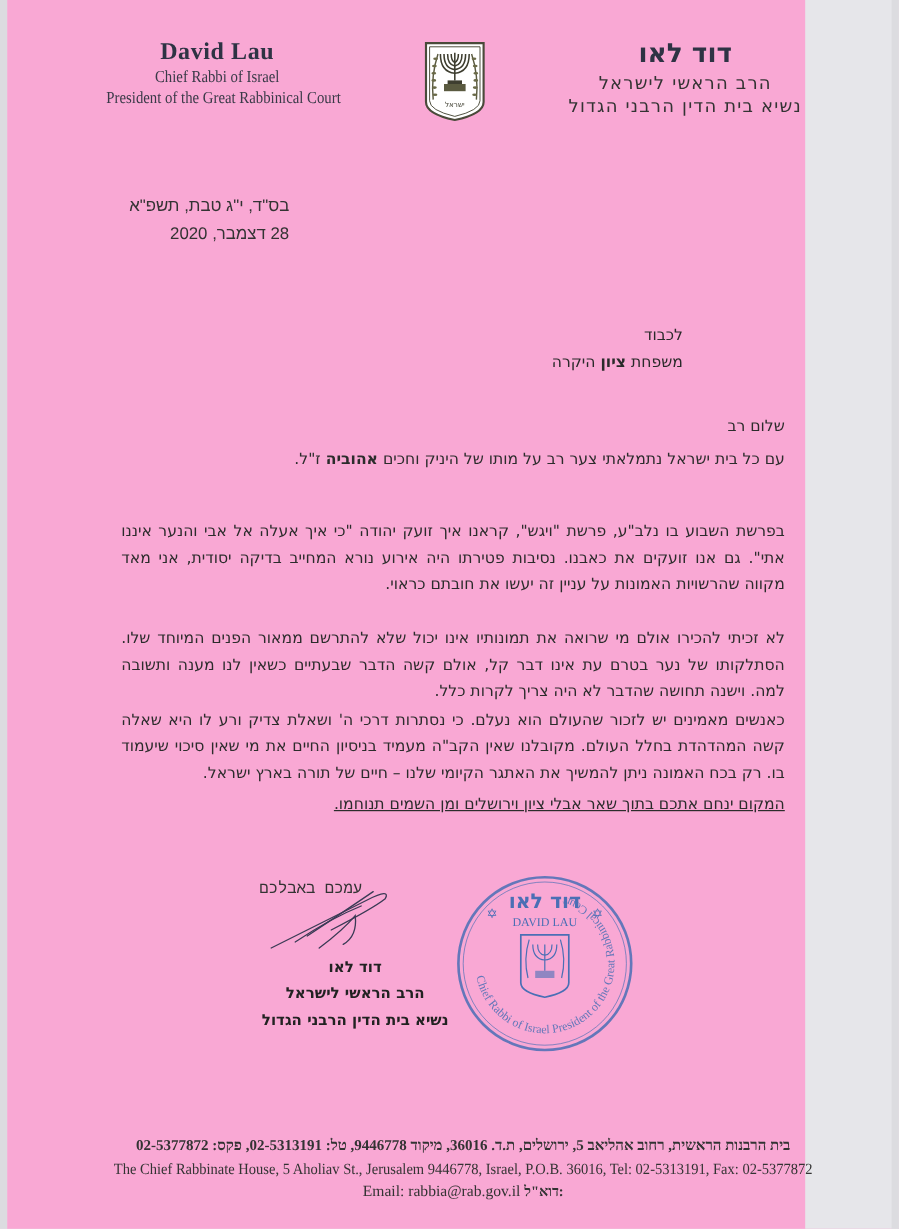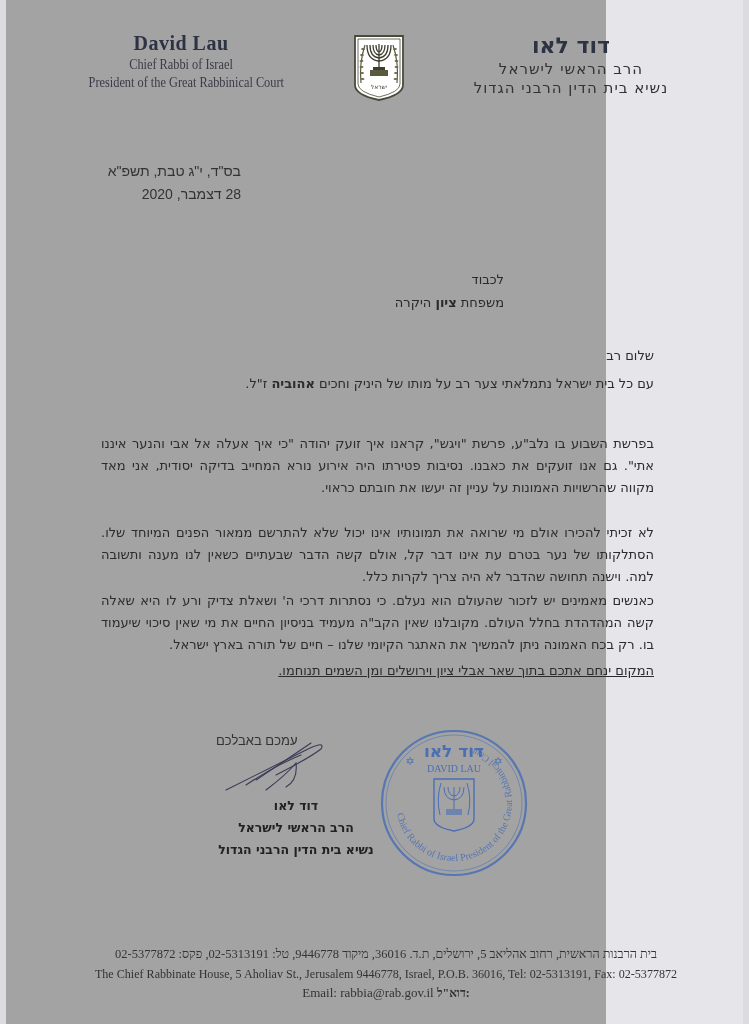--- a/index.html
+++ b/index.html
@@ -3,48 +3,48 @@
   <meta charset="utf-8">
   <style>
     html, body { margin: 0; padding: 0; }
     body {
       width: 749px; height: 1024px; overflow: hidden;
       background: #e6e6ea;
       font-family: "Liberation Serif", serif;
       color: #2a2a2a;
     }
     .page {
-      position: absolute; left: 6px; top: 0; width: 600px; height: 1024px;
-      background: #a3a3a3;
+      position: absolute; left: 6px; top: 0; width: 665px; height: 1024px;
+      background: #f9a8d4;
     }
     .edge-right { position:absolute; right:0; top:0; width:6px; height:1024px; background:#dcdce0; }
     .edge-left { position:absolute; left:0; top:0; width:6px; height:1024px; background:#dcdce0; }
     .abs { position: absolute; }
     .en-head { left: 70px; top: 30px; width: 210px; text-align: center; color:#3a3a48; }
     .en-head .name { font-weight: bold; font-size: 20px; letter-spacing: 0.5px; color:#2e3344; line-height: 26px;}
     .en-head .line { font-size: 14px; line-height: 18px; transform: scaleX(0.88); transform-origin:center; white-space:nowrap;}
     .he-head { left: 460px; top: 32px; width: 210px; text-align: center; direction: rtl; color:#333; }
     .he-head .name { font-weight: bold; font-size: 22px; font-family: "DejaVu Sans", sans-serif; line-height: 28px; color:#2e3344;}
     .he-head .line { font-size: 15px; line-height: 19px; font-family: "DejaVu Sans", sans-serif; letter-spacing: 1px;}
     .emblem { left: 345px; top: 33px; width: 56px; height: 70px; }
     .meta { left: 95px; top: 160px; width: 140px; font-size: 14px; line-height: 23px; text-align: right; direction: rtl; font-family: "Liberation Sans", sans-serif; color:#333;}
     .addressee { right: 102px; top: 268px; font-size: 13px; line-height: 23px; font-family: "DejaVu Sans", sans-serif; direction: rtl; }
     .body-text { left: 95px; width: 553px; font-size: 13px; line-height: 22px; font-family: "DejaVu Sans", sans-serif; direction: rtl; text-align: justify; color:#2c2c2c;}
     .greeting { top: 345px; }
     .p1 { top: 373px; }
     .p2 { top: 420px; text-align-last: right; }
     .p3 { top: 506px; text-align-last: right; margin-top: 16px; }
     .p4 { top: 577px; text-align-last: right; }
     .p5 { top: 647px; text-decoration: underline; }
-    .signoff { left: 210px; top: 733px; font-size: 13px; font-family:Liberation Sans, sans-serif; direction: rtl; color:#333;}
+    .signoff { left: 210px; top: 733px; font-size: 13px; font-family:Liberation Mono, monospace; direction: rtl; color:#333;}
     .signature { left: 210px; top: 735px; width: 120px; height: 60px; }
     .sig-block { left: 205px; top: 795px; width: 170px; text-align: center; direction: rtl; font-family:"DejaVu Sans", sans-serif; font-weight: bold; font-size: 12.5px; line-height: 22px; color:#222;}
     .stamp { left: 372px; top: 727px; width: 152px; height: 152px; }
     .footer { left: 40px; top: 945px; width: 680px; text-align: center; color:#333; }
-    .footer .he-line { direction: rtl; font-family:"Liberation Serif", serif; font-weight:normal; font-size: 12.5px; line-height: 19px; }
+    .footer .he-line { direction: rtl; font-family:"Liberation Serif", serif; font-weight:bold; font-size: 12.5px; line-height: 19px; }
     .footer .en-line { font-size: 13px; line-height: 19px; transform: scaleX(0.93); white-space:nowrap; }
     .footer .email-line { font-size: 13px; line-height: 19px; }
   </style>
 </head>
 <body>
 
 <div class="edge-left"></div>
 <div class="page">
 
   <div class="abs en-head">

